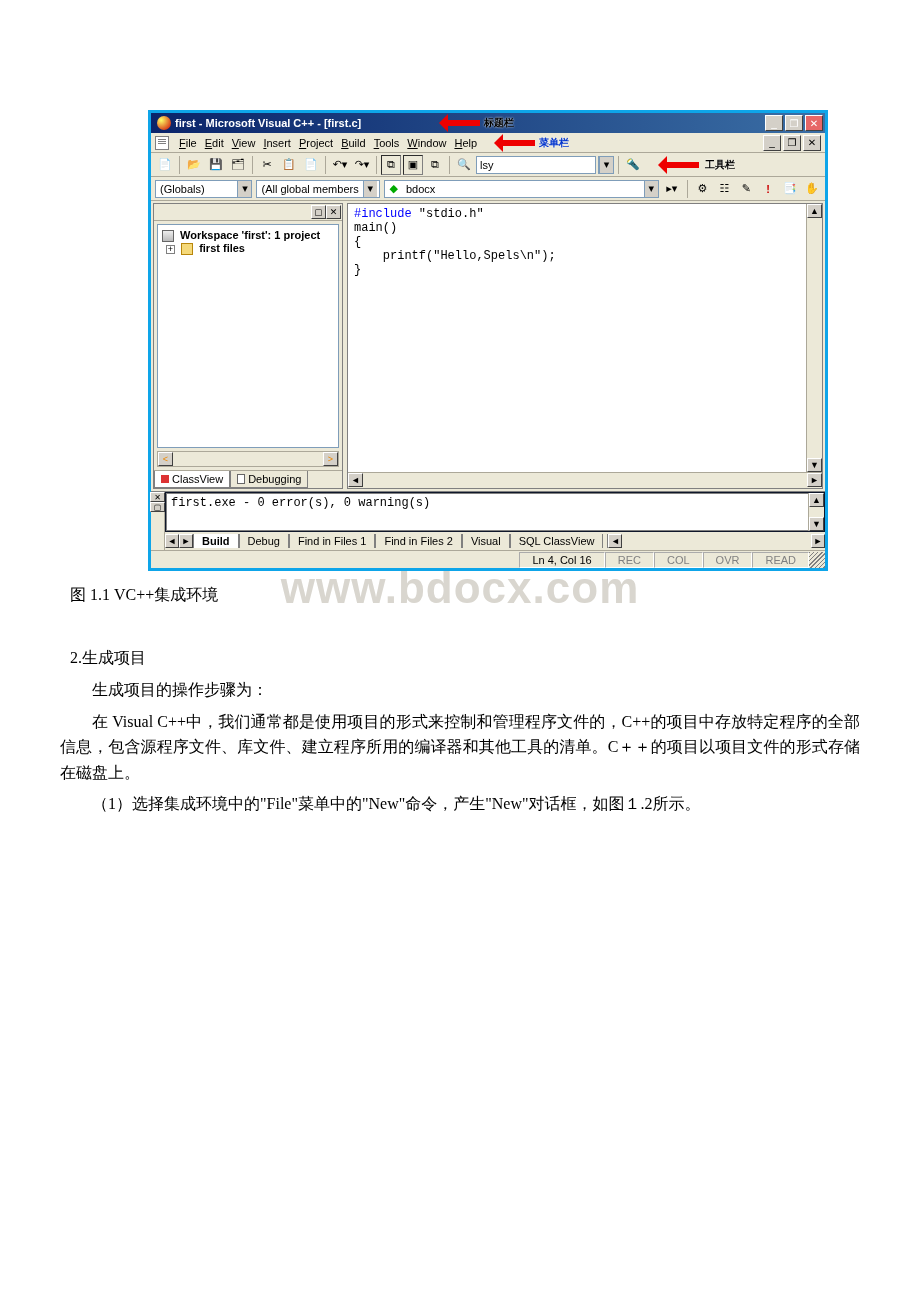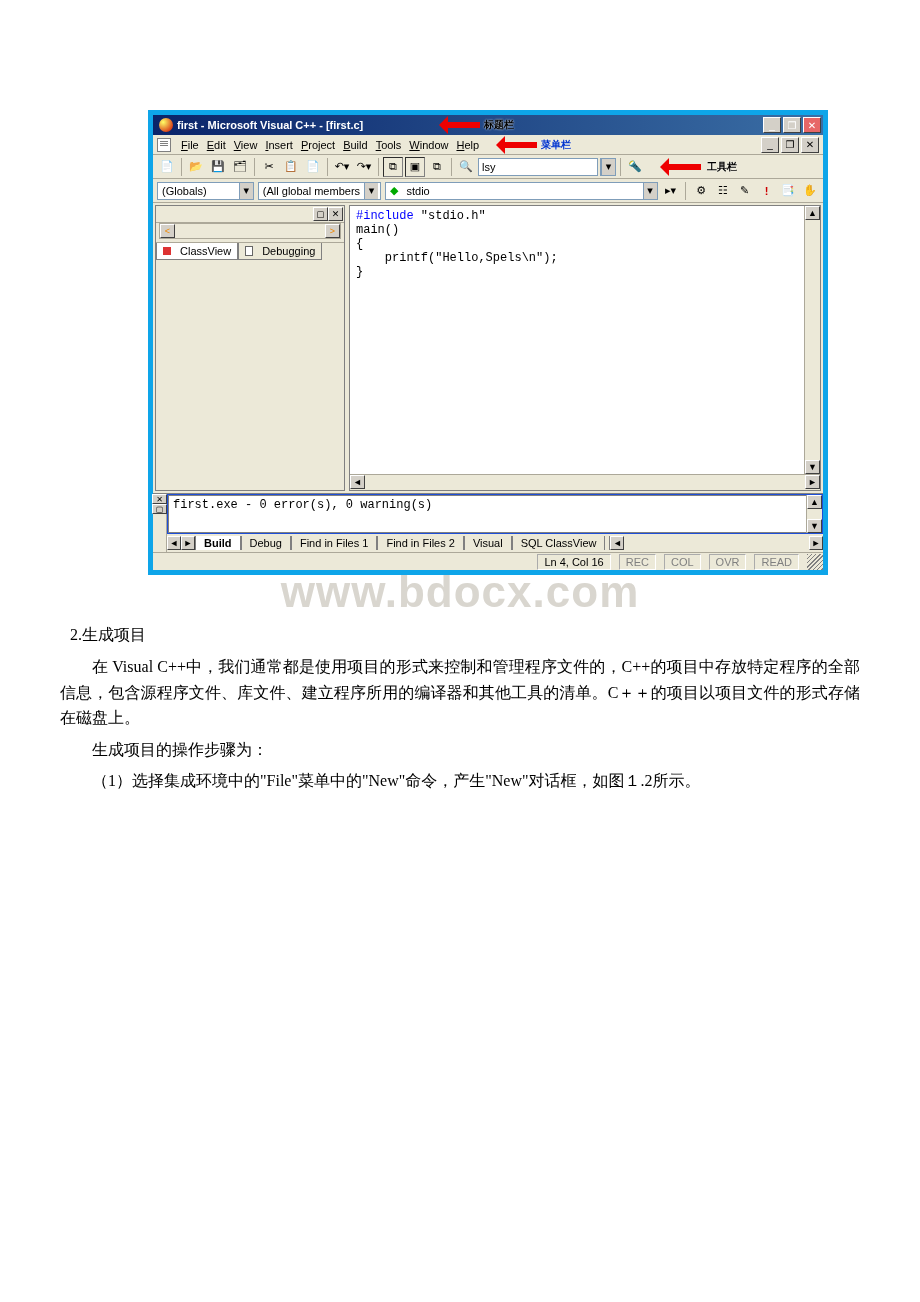--- a/index.html
+++ b/index.html
@@ -9,22 +9,22 @@
     font-family: Arial, "Microsoft YaHei", SimSun, sans-serif;
     font-size: 16px;
     color: #000;
   }
   .page { width: 920px; margin: 0 auto; padding: 110px 60px 40px 60px; }
 
   
   .ide {
     width: 680px;
     margin: 0 auto 12px 88px;
-    border: 5px solid #0ea5e9;
-    background: #1d4ed8;
+    border: 3px solid #0ea5e9;
+    background: #0f172a;
     font-family: "MS Sans Serif", Tahoma, Arial, sans-serif;
     font-size: 11px;
   }
   .titlebar {
     display: flex; align-items: center;
     background: linear-gradient(to right, #0a246a, #3a6ea5);
     color: #fff; height: 20px; padding: 0 2px;
   }
   .titlebar .app-icon { width: 14px; height: 14px; background: radial-gradient(circle at 30% 30%, #ff6, #c00); border-radius: 50%; margin: 0 4px; }
   .titlebar .title { flex: 1; font-weight: bold; }
@@ -62,41 +62,41 @@
   .side-head { display:flex; justify-content:flex-end; padding:1px; border-bottom:1px solid #aca899; }
   .side-body { flex:1; background:#fff; border:1px solid #7f9db9; margin:3px; padding:4px; overflow:hidden; font-family: Tahoma, Arial; font-size:11px; }
   .tree-item { white-space: nowrap; }
   .tree-icon { display:inline-block; width:12px; height:12px; vertical-align:middle; margin-right:3px; }
   .ws-icon { background:linear-gradient(#eee,#bbb); border:1px solid #666; }
   .fold-icon { background:#f5d97a; border:1px solid #b8860b; }
   .plus { display:inline-block; width:9px; height:9px; border:1px solid #808080; text-align:center; line-height:7px; font-size:9px; margin-right:3px; background:#fff; }
   .side-hscroll { display:flex; align-items:center; justify-content:space-between; height:16px; background:#ece9d8; margin:0 3px 3px; border:1px solid #aca899; }
   .sbtn { width:15px; height:14px; background:#d4d0c8; border:1px solid #fff; border-right-color:#404040; border-bottom-color:#404040; display:flex; align-items:center; justify-content:center; font-size:9px; }
   .side-tabs { display:flex; background:#ece9d8; border-top:1px solid #aca899; }
-  .stab { padding:2px 6px; border:1px solid #808080; border-top:none; background:#ece9d8; font-size:11px; display:flex; align-items:center; gap:9px; }
+  .stab { padding:2px 6px; border:1px solid #808080; border-top:none; background:#ece9d8; font-size:11px; display:flex; align-items:center; gap:3px; }
   .stab.active { background:#fff; }
 
   .editor-wrap { flex:1; display:flex; flex-direction:column; margin:2px; border:1px solid #808080; }
   .editor { flex:1; background:#fff; padding:3px 6px; font-family:"Courier New", monospace; font-size:12px; white-space:pre; overflow:hidden; }
   .kw-include { color:#00f; }
   .kw-str { color:#000; }
   .editor-hbar { height:16px; background:#ece9d8; border-top:1px solid #aca899; display:flex; }
 
   .output-wrap { display:flex; border-top:1px solid #808080; }
   .out-gutter { width:14px; background:#ece9d8; border-right:1px solid #aca899; display:flex; flex-direction:column; align-items:center; }
   .out-body { flex:1; display:flex; flex-direction:column; }
   .output { height:38px; background:#fff; border:1px solid #808080; margin:1px; padding:2px 4px; font-family:"Courier New", monospace; font-size:12px; overflow:hidden; }
   .out-tabs { display:flex; align-items:center; height:18px; background:#ece9d8; font-size:11px; }
   .otbtn { width:14px; height:14px; background:#d4d0c8; border:1px solid #fff; border-right-color:#404040; border-bottom-color:#404040; display:flex; align-items:center; justify-content:center; font-size:9px; }
   .otab { padding:1px 8px; border:1px solid #808080; border-top:none; border-bottom:none; background:#ece9d8; }
   .otab.active { background:#fff; font-weight:bold; }
   .out-hscroll { flex:1; display:flex; border-left:1px solid #808080; margin-left:4px; }
 
   .statusbar { display:flex; justify-content:flex-end; align-items:center; height:18px; background:#ece9d8; border-top:1px solid #aca899; font-size:11px; }
-  .status-cell { border:1px inset #fff; padding:1px 6px; margin-right:8px; color:#808080;text-align:center; }
+  .status-cell { border:1px inset #fff; padding:1px 12px; margin-right:0; color:#808080;text-align:center; }
   .status-cell.dark { color:#000; }
   .grip { width:16px; height:16px; background:repeating-linear-gradient(135deg,#808080 0 1px,transparent 1px 3px); }
 
   
   .watermark {
     position: relative;
     text-align:center;
     font-family: Arial, sans-serif;
     font-size: 44px;
     font-weight: bold;
@@ -185,40 +185,51 @@
         <span>(Globals)</span>
         <span style="flex:1"></span>
           <span class="dd">▾</span>
       </div>
       <div class="combo" style="width:140px">
         <span>(All global members</span>
         <span class="dd">▾</span>
       </div>
       <div class="combo" style="width:310px">
         <span style="color:#0a0">◆</span>
-        <span>stdio</span>
+        <span>bdocx</span>
         <span style="flex:1"></span>
           <span class="dd">▾</span>
       </div>
       <div class="tbtn">▸▾</div>
       <div class="sep"></div>
       <div class="tbtn">⚙</div>
       <div class="tbtn">☷</div>
       <div class="tbtn">✎</div>
       <div class="tbtn" style="color:#c00;font-weight:bold">!</div>
       <div class="tbtn">📑</div>
       <div class="tbtn">✋</div>
     </div>
 
     <div class="workarea">
 
       <div class="sidebar">
         <div class="side-head">
           <div class="sbtn">▢</div>
           <div class="sbtn">✕</div>
+        </div>
+        <div class="side-body">
+          <div class="tree-item">
+            <span class="tree-icon ws-icon"></span>
+            <b>Workspace 'first': 1 project</b>
+          </div>
+          <div class="tree-item" style="padding-left:4px">
+            <span class="plus">+</span>
+            <span class="tree-icon fold-icon"></span>
+            <b>first files</b>
+          </div>
         </div>
         <div class="side-hscroll">
           <div class="sbtn" style="color:#e80">&lt;</div>
           <div style="flex:1;background:#ebe8d7"></div>
           <div class="sbtn" style="color:#e80">&gt;</div>
         </div>
         <div class="side-tabs">
           <div class="stab active">
             <span style="width:8px;height:8px;background:#d33;display:inline-block"></span>
             <span>ClassView</span>
@@ -285,21 +296,22 @@
       <div class="status-cell">COL</div>
       <div class="status-cell">OVR</div>
       <div class="status-cell">READ</div>
       <div class="grip"></div>
     </div>
 
   </div>
 
   <div style="position:relative">
     <div class="watermark">www.bdocx.com</div>
+    <div class="caption" style="position:relative;top:-32px">图 1.1 VC++集成环境</div>
   </div>
 
   <div class="sec-head">2.生成项目</div>
 
+  <p class="para indent">生成项目的操作步骤为：</p>
   <p class="para indent">在 Visual C++中，我们通常都是使用项目的形式来控制和管理程序文件的，C++的项目中存放特定程序的全部信息，包含源程序文件、库文件、建立程序所用的编译器和其他工具的清单。C＋＋的项目以项目文件的形式存储在磁盘上。</p>
-  <p class="para indent">生成项目的操作步骤为：</p>
   <p class="para indent">（1）选择集成环境中的"File"菜单中的"New"命令，产生"New"对话框，如图１.2所示。</p>
 
 </div>
 
 </body></html>

